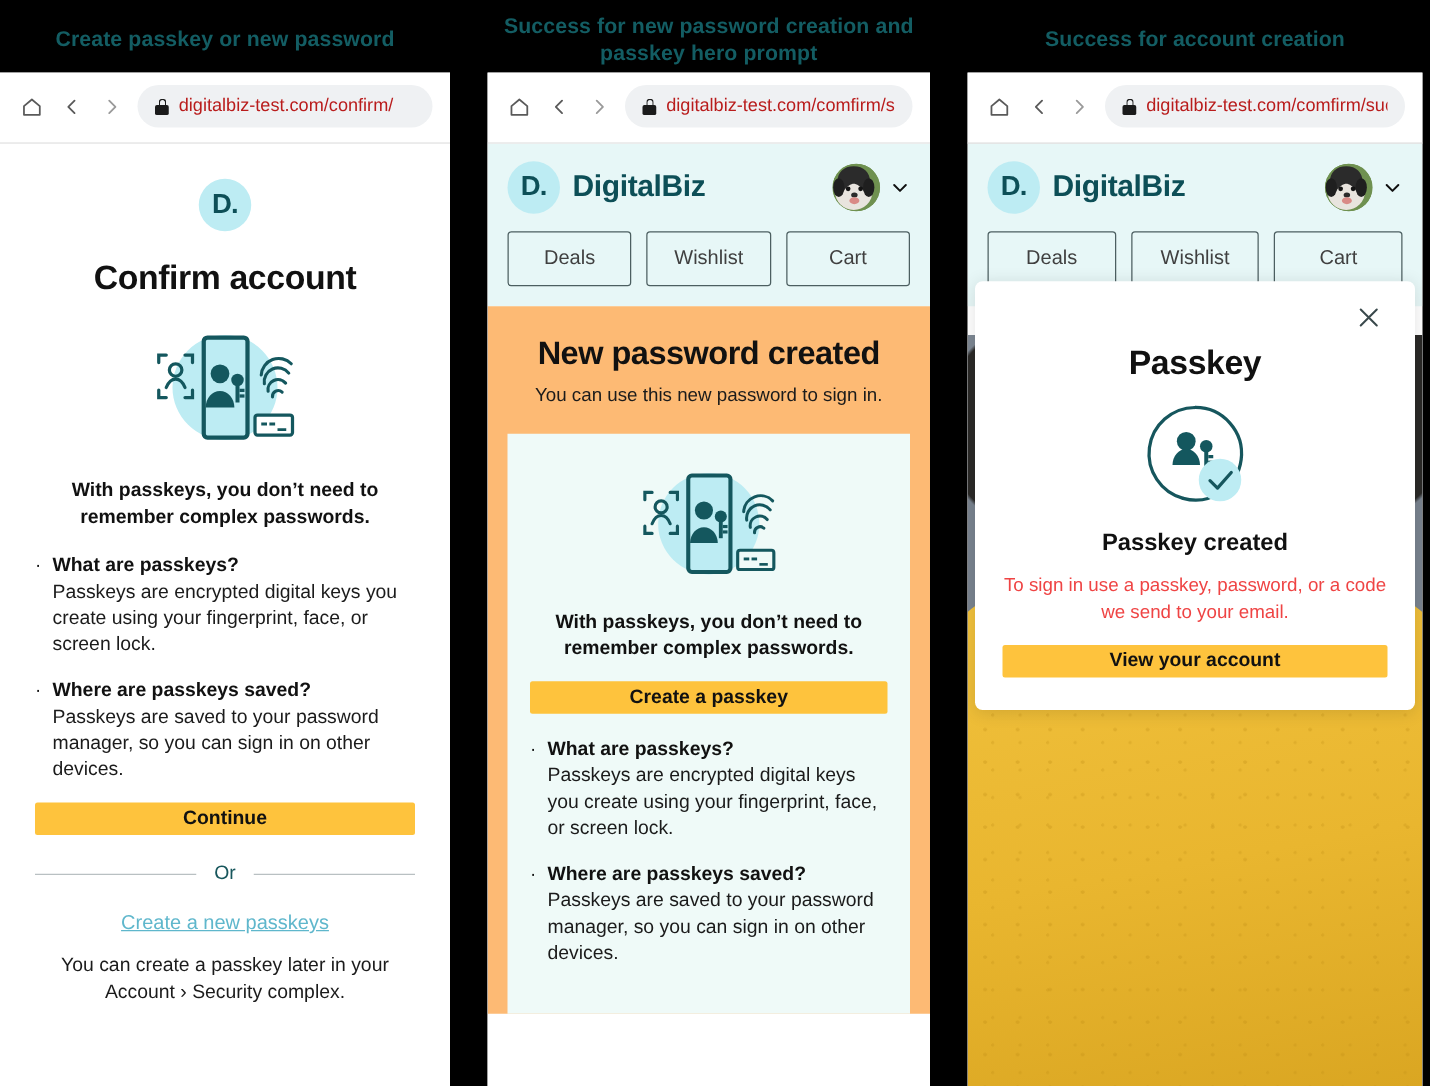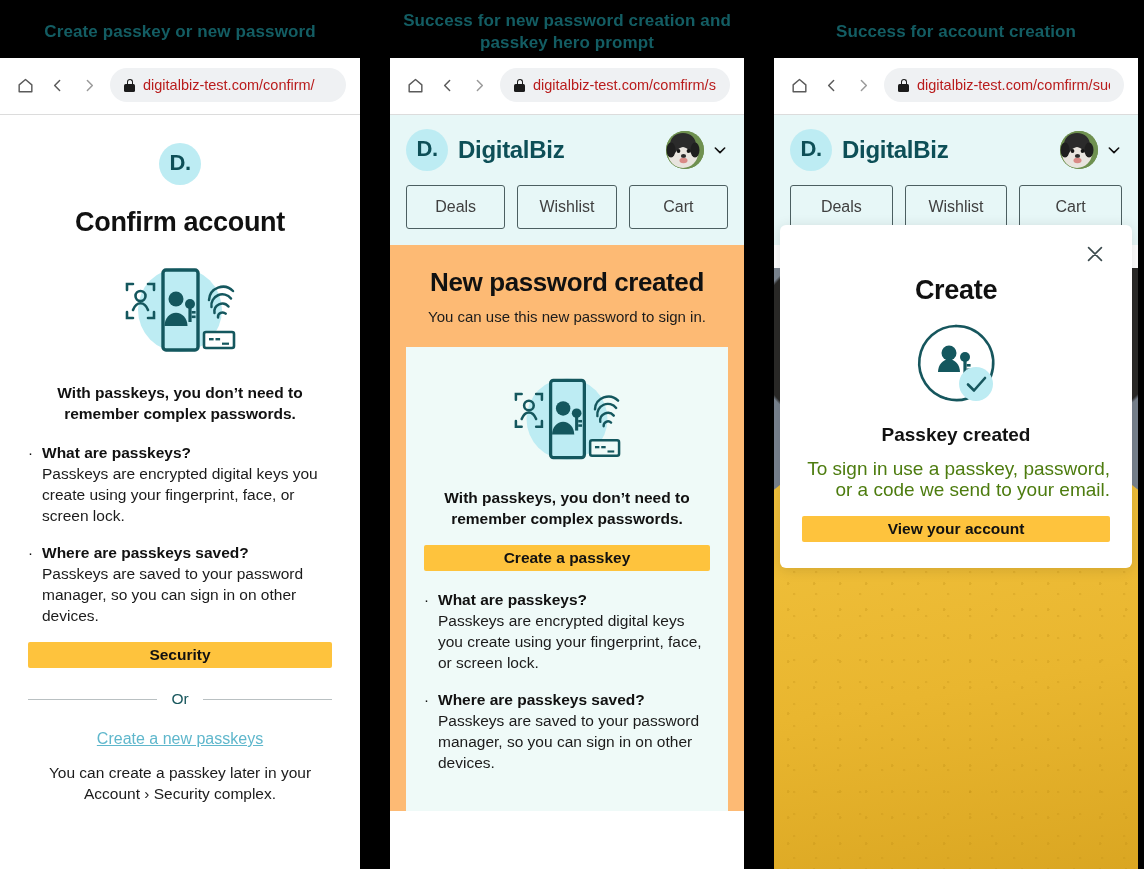--- a/index.html
+++ b/index.html
@@ -166,21 +166,21 @@
   }
   .modal-close {
     margin-left:auto; width: 30px; height:30px; display:flex;
     align-items:center; justify-content:center; color:#3b4a4d; cursor:pointer;
     background:none; border:none;
   }
   .modal-head { display:flex; }
   .modal-title { font-size: 27px; font-weight:700; color:#111; text-align:center; margin-top: 6px; letter-spacing:-.3px;}
   .modal-illo { display:flex; justify-content:center; margin-top: 14px; }
   .modal-sub { font-size:19px; font-weight:700; color:#111; text-align:center; margin-top: 18px; }
-  .modal-body { font-size: 19px; color:#4d7c0f; text-align:right; line-height: 21px; margin-top: 12px; }
+  .modal-body { font-size: 15px; color:#ef4444; text-align:center; line-height: 21px; margin-top: 12px; }
   .modal-btn { margin-top: 16px; }
 </style>
 </head>
 <body>
 
 <div class="stage">
 
   <div class="panel p1">
     <div class="capwrap">
       <div class="caption">Create passkey or new password</div>
@@ -269,21 +269,21 @@
             </div>
             <div class="faq-item">
               <span class="bullet">·</span>
               <div>
                 <div class="faq-q">Where are passkeys saved?</div>
                 <div class="faq-a">Passkeys are saved to your password manager, so you can sign in on other devices.</div>
               </div>
             </div>
           </div>
 
-          <button class="btn-primary">Security</button>
+          <button class="btn-primary">Continue</button>
 
           <div class="or-row">
             <div class="or-line"></div>
             <div class="or-text">Or</div>
             <div class="or-line"></div>
           </div>
 
           <a class="link">Create a new passkeys</a>
           <div class="foot-note">You can create a passkey later in your Account › Security complex.</div>
         </div>
@@ -506,21 +506,21 @@
 
         <div class="modal">
           <div class="modal-head">
             <button class="modal-close">
               <svg width="22" height="22" viewBox="0 0 24 24" fill="none" stroke="#3b4a4d" stroke-width="1.8" stroke-linecap="round">
                   <path d="M5 5l14 14M19 5L5 19"></path>
                 </svg>
             </button>
           </div>
 
-          <div class="modal-title">Create</div>
+          <div class="modal-title">Passkey</div>
 
           <div class="modal-illo">
             <svg width="86" height="86" viewBox="0 0 86 86" aria-hidden="true">
               <path d="M43 6a37 37 0 1 1-9.5 72.7" fill="none" stroke="#16565d" stroke-width="2.6" stroke-linecap="round"></path>
               <path d="M33.5 78.7A37 37 0 0 1 43 6" fill="none" stroke="#16565d" stroke-width="2.6" stroke-linecap="round"></path>
               <circle cx="36" cy="33" r="7.5" fill="#14575e"></circle>
               <path d="M25 52c0-7.2 5-12.8 11-12.8S47 44.8 47 52z" fill="#14575e"></path>
               <circle cx="52" cy="37" r="5" fill="#14575e"></circle>
               <rect x="50.4" y="40" width="3.2" height="15" fill="#14575e"></rect>
               <rect x="53.6" y="44" width="4" height="2.6" fill="#14575e"></rect>

